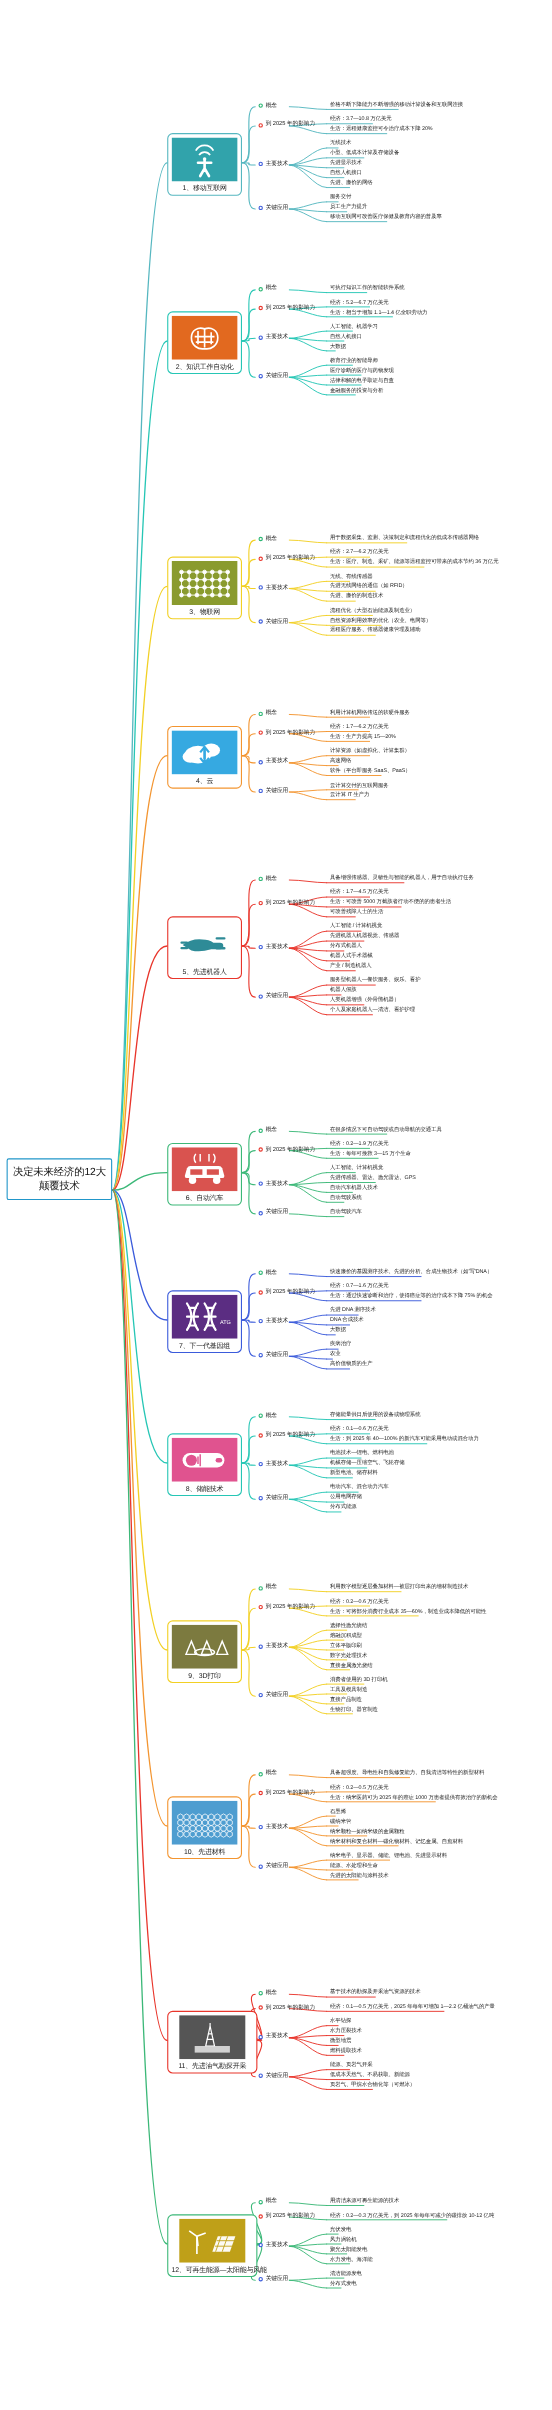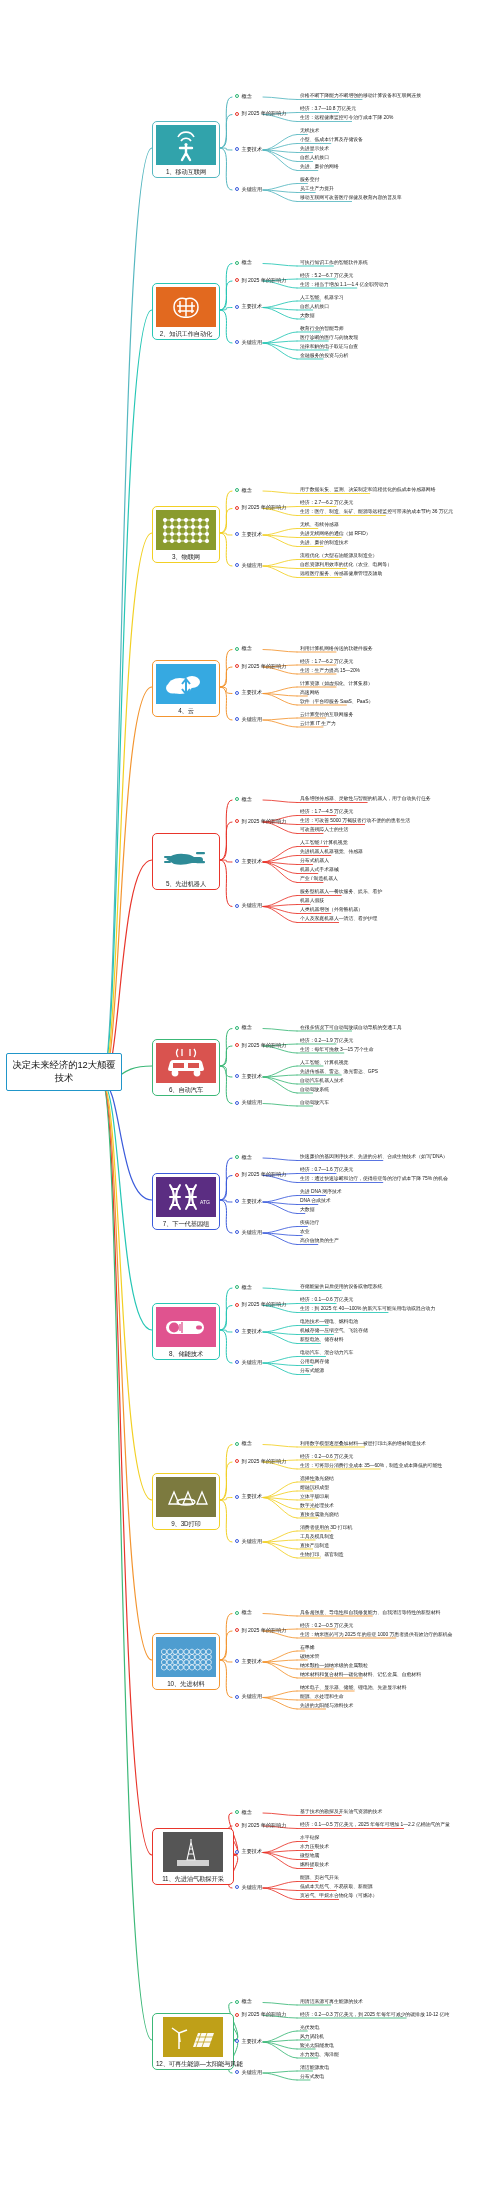--- a/index.html
+++ b/index.html
@@ -19,21 +19,21 @@
     position: absolute;
     top: 0; left: 0;
     width: 502px; height: 2191px;
     pointer-events: none;
   }
   
   #central {
     position: absolute;
     left: 6px;
     top: 1053px;
-    width: 116px;
+    width: 96px;
     border: 1.3px solid #2196c9;
     border-radius: 2px;
     background: #ffffff;
     padding: 5px 3px;
     text-align: center;
     font-size: 9.4px;
     line-height: 1.38;
     color: #111111;
     letter-spacing: -0.1px;
   }

